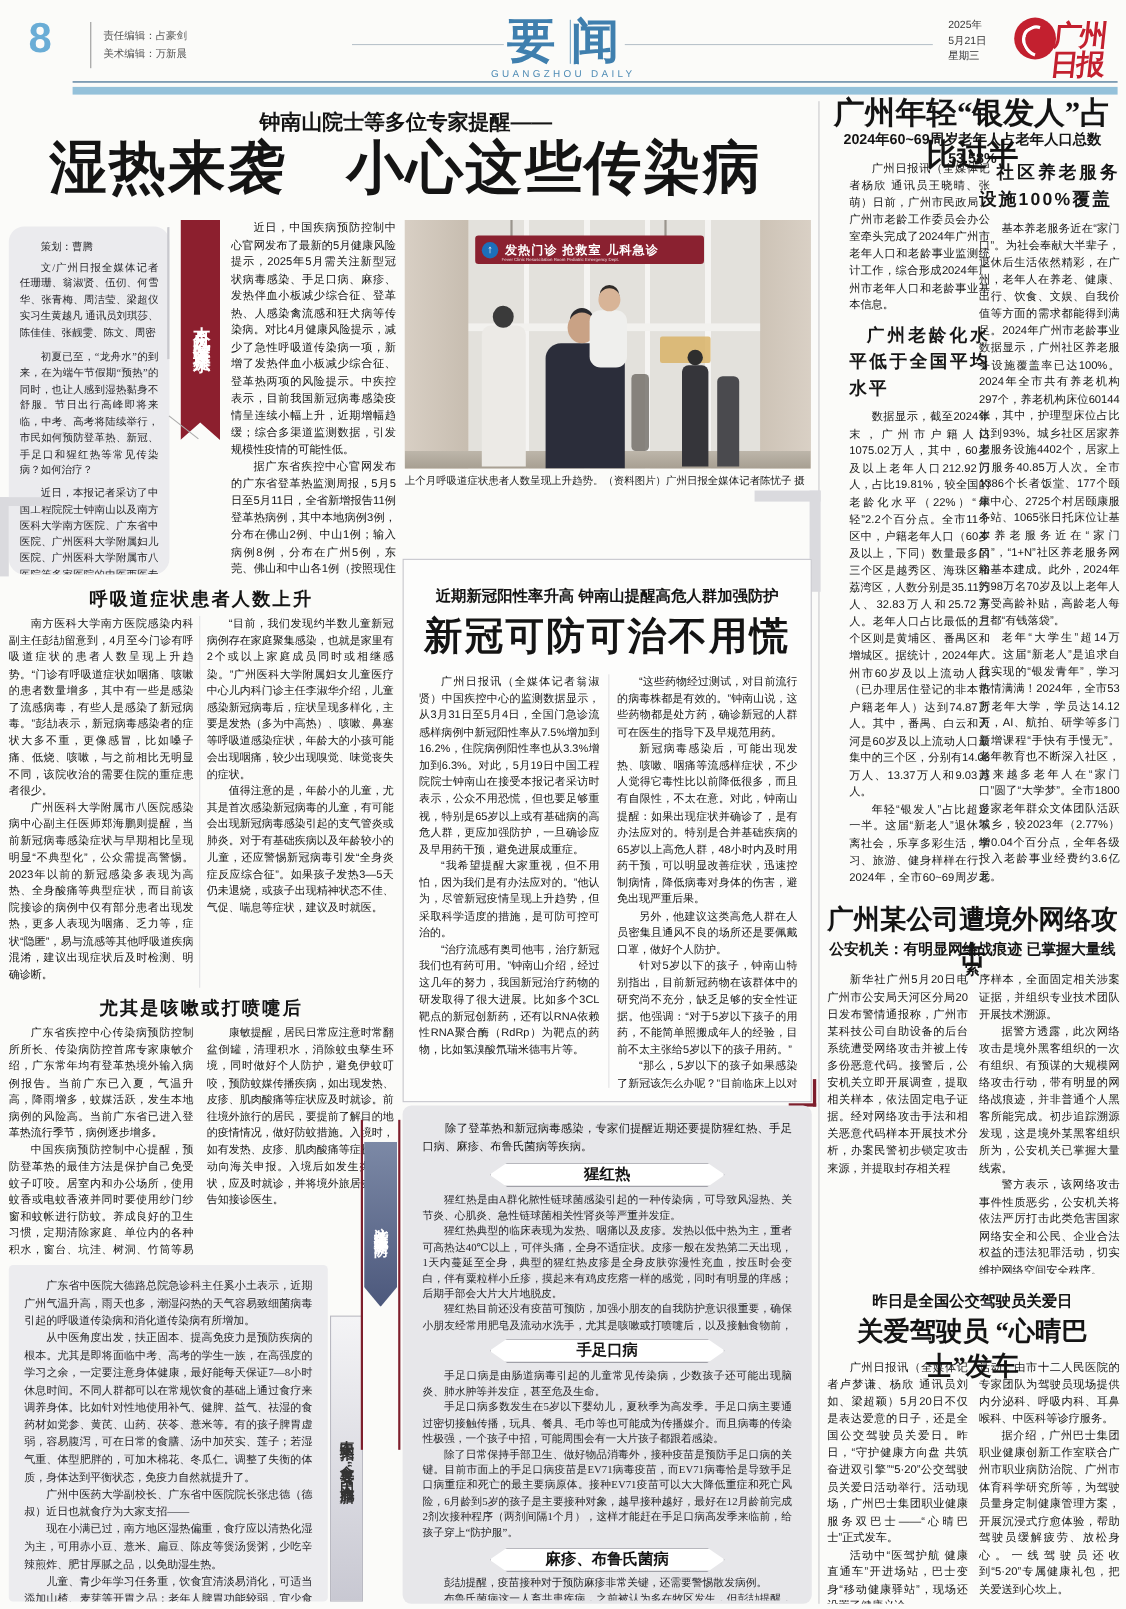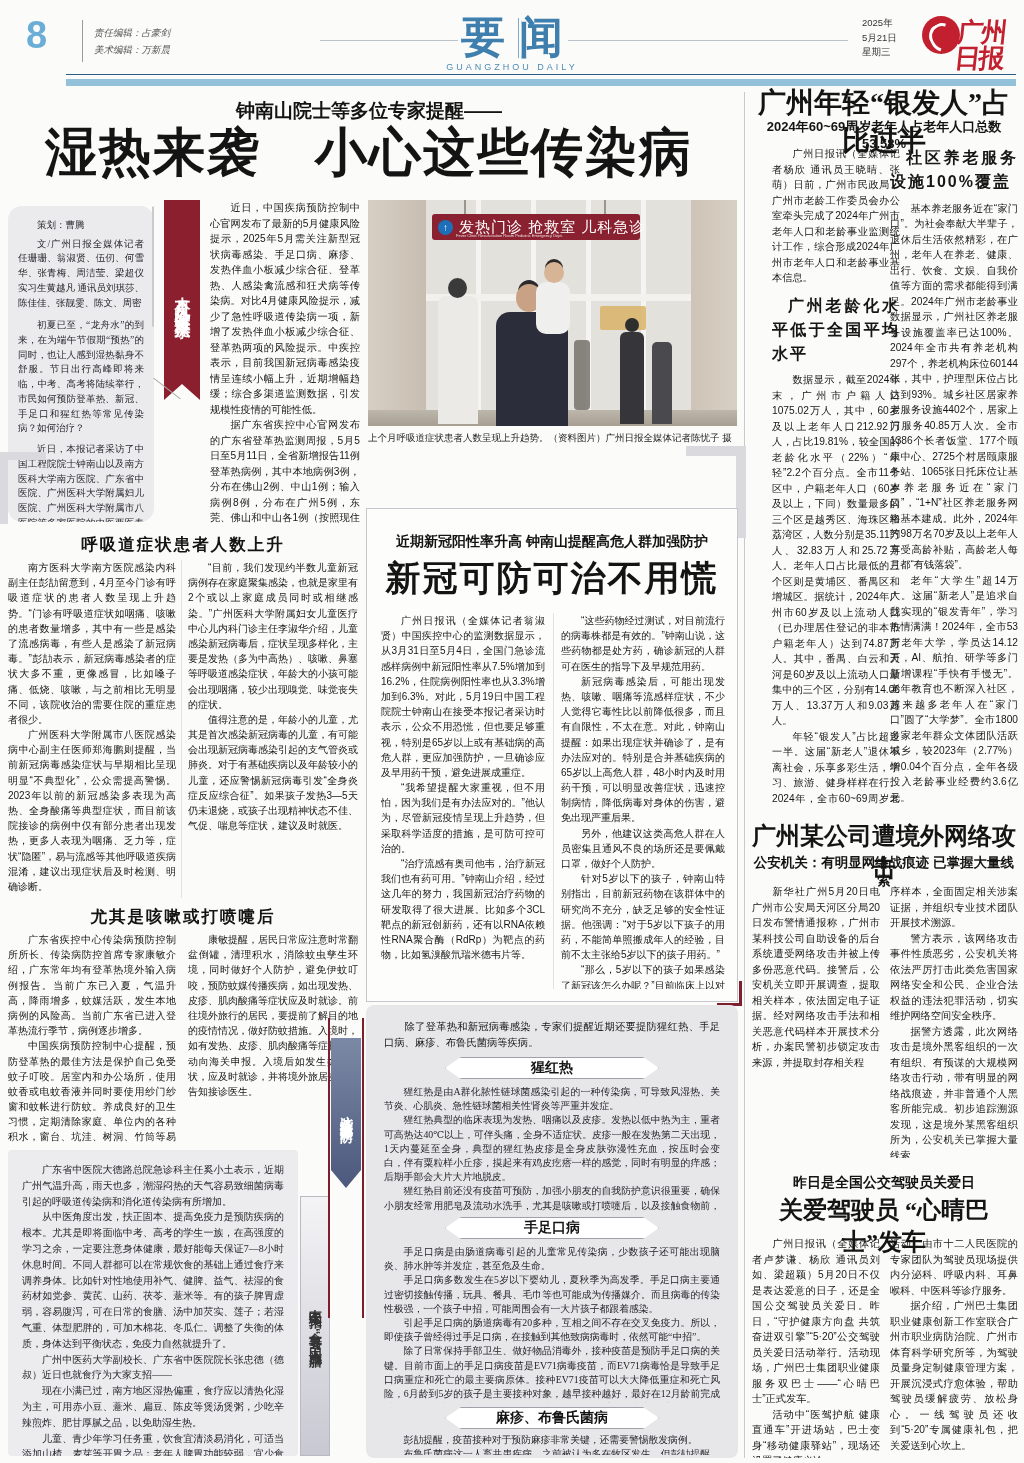--- a/index.html
+++ b/index.html
@@ -19,21 +19,21 @@
           clip-path:polygon(16px 0,calc(100% - 16px) 0,100% 50%,calc(100% - 16px) 100%,16px 100%,0 50%);
           box-shadow:0 0 0 1px #a0a0a8 inset;font-weight:700;font-size:14px;display:flex;align-items:center;justify-content:center;}
   .corner{position:absolute;}
 </style>
 </head>
 <body>
 
 <div class="abs" style="left:0;top:0;width:1024px;height:92px;">
   <div class="abs" style="left:26px;top:14px;font-size:38px;font-weight:700;color:#6aadd6;">8</div>
   <div class="abs" style="left:82px;top:20px;width:1px;height:42px;background:#9a9a9a;"></div>
-  <div class="abs" style="left:94px;top:24px;font-size:9.5px;color:#555;line-height:1.8;font-style:italic;">
+  <div class="abs" style="left:94px;top:24px;font-size:9.5px;color:#555;line-height:1.8;">
     <div>责任编辑：占豪剑</div>
     <div>美术编辑：万新晨</div>
   </div>
   <div class="abs hrline" style="left:320px;top:40px;width:138px;height:1px;background:#b9c3cb;"></div>
   <div class="abs hrline" style="left:568px;top:40px;width:280px;height:1px;background:#b9c3cb;"></div>
   <div class="abs serif" style="left:0;top:8px;width:1024px;text-align:center;font-size:44px;font-weight:700;color:#3f7fae;letter-spacing:14px;text-indent:14px;">要闻</div>
   <div class="abs" style="left:518px;top:18px;width:1px;height:40px;background:#7fa9c6;"></div>
   <div class="abs" style="left:0;top:62px;width:1024px;text-align:center;font-size:9px;letter-spacing:3px;color:#4f8cb5;">GUANGZHOU DAILY</div>
   <div class="abs" style="left:862px;top:16px;width:56px;font-size:9.5px;color:#333;line-height:1.55;">
     <div>2025年</div>
@@ -74,21 +74,21 @@
 <div class="abs" style="left:368px;top:200px;width:369px;height:226px;background:#cfc5b8;overflow:hidden;">
   <div class="abs" style="left:0;top:0;width:58px;height:226px;background:linear-gradient(90deg,#d8cfc4,#c7bdb0);"></div>
   <div class="abs" style="right:0;top:0;width:46px;height:226px;background:linear-gradient(90deg,#cdc3b6,#d9d0c5);"></div>
   <div class="abs" style="left:58px;top:0;width:265px;height:226px;background:repeating-linear-gradient(90deg,#e3e1dc 0 50px,#f5f4f2 50px 55px);"></div>
   <div class="abs" style="left:58px;top:94px;width:265px;height:7px;background:#f2f1ee;"></div>
   <div class="abs" style="left:0;bottom:0;width:369px;height:16px;background:linear-gradient(#bdb6aa,#a79f92);"></div>
   <div class="abs" style="left:96px;top:0;width:2px;height:16px;background:#9a958d;"></div>
   <div class="abs" style="left:236px;top:0;width:2px;height:16px;background:#9a958d;"></div>
   <div class="abs" style="left:64px;top:14px;width:208px;height:26px;background:#8a2130;border-radius:3px;display:flex;align-items:center;padding:0 6px;box-sizing:border-box;">
     <span class="ctr" style="width:15px;height:15px;border-radius:50%;background:#1d6fba;color:#fff;font-size:10px;flex:0 0 auto;">↑</span>
-    <span style="color:#fff;font-size:15px;font-weight:400;margin-left:6px;white-space:nowrap;letter-spacing:1px;text-align:right;">发热门诊  抢救室  儿科急诊</span>
+    <span style="color:#fff;font-size:11px;font-weight:700;margin-left:6px;white-space:nowrap;letter-spacing:1px;text-align:right;">发热门诊  抢救室  儿科急诊</span>
   </div>
   <div class="abs" style="left:88px;top:33px;width:184px;font-size:4px;color:rgba(255,255,255,0.85);white-space:nowrap;overflow:hidden;">Fever Clinic   Resuscitation Room   Pediatric Emergency Dept.</div>
   <div class="abs" style="left:232px;top:106px;width:46px;height:24px;background:#d9b367;opacity:.85;border-radius:2px;"></div>
   <div class="abs" style="left:70px;top:96px;width:40px;height:128px;background:#eceae6;border-radius:8px 8px 0 0;"></div>
   <div class="abs" style="left:80px;top:78px;width:19px;height:20px;border-radius:50%;background:#3a3a3a;"></div>
   <div class="abs" style="left:128px;top:112px;width:72px;height:114px;background:#2b2d3a;border-radius:14px 14px 0 0;"></div>
   <div class="abs" style="left:148px;top:84px;width:26px;height:28px;border-radius:50%;background:#c9a285;box-shadow:0 -6px 0 -2px #2a2a2e;"></div>
   <div class="abs" style="left:168px;top:82px;width:34px;height:52px;background:#efefed;border-radius:10px;"></div>
   <div class="abs" style="left:176px;top:62px;width:20px;height:21px;border-radius:50%;background:#d8b497;box-shadow:0 -4px 0 -1px #2e2a28;"></div>
   <div class="abs" style="left:252px;top:132px;width:24px;height:92px;background:#35353a;border-radius:6px 6px 0 0;"></div>
@@ -165,21 +165,20 @@
     <p>猩红热是由A群化脓性链球菌感染引起的一种传染病，可导致风湿热、关节炎、心肌炎、急性链球菌相关性肾炎等严重并发症。</p>
     <p>猩红热典型的临床表现为发热、咽痛以及皮疹。发热以低中热为主，重者可高热达40℃以上，可伴头痛，全身不适症状。皮疹一般在发热第二天出现，1天内蔓延至全身，典型的猩红热皮疹是全身皮肤弥漫性充血，按压时会变白，伴有粟粒样小丘疹，摸起来有鸡皮疙瘩一样的感觉，同时有明显的痒感；后期手部会大片大片地脱皮。</p>
     <p>猩红热目前还没有疫苗可预防，加强小朋友的自我防护意识很重要，确保小朋友经常用肥皂及流动水洗手，尤其是咳嗽或打喷嚏后，以及接触食物前，是预防猩红热感染传播的最好办法。</p>
   </div>
   <div class="banner" style="top:212px;">
     <span>手足口病</span>
   </div>
   <div class="col kai" style="left:18px;top:240px;width:336px;height:158px;font-size:9.8px;line-height:1.45;">
     <p>手足口病是由肠道病毒引起的儿童常见传染病，少数孩子还可能出现脑炎、肺水肿等并发症，甚至危及生命。</p>
     <p>手足口病多数发生在5岁以下婴幼儿，夏秋季为高发季。手足口病主要通过密切接触传播，玩具、餐具、毛巾等也可能成为传播媒介。而且病毒的传染性极强，一个孩子中招，可能周围会有一大片孩子都跟着感染。</p>
-    <p>引起手足口病的肠道病毒有20多种，互相之间不存在交叉免疫力。所以，即使孩子曾经得过手足口病，在接触到其他致病病毒时，依然可能“中招”。</p>
     <p>除了日常保持手部卫生、做好物品消毒外，接种疫苗是预防手足口病的关键。目前市面上的手足口病疫苗是EV71病毒疫苗，而EV71病毒恰是导致手足口病重症和死亡的最主要病原体。接种EV71疫苗可以大大降低重症和死亡风险，6月龄到5岁的孩子是主要接种对象，越早接种越好，最好在12月龄前完成2剂次接种程序（两剂间隔1个月），这样才能赶在手足口病高发季来临前，给孩子穿上“防护服”。</p>
   </div>
   <div class="banner" style="top:402px;text-align:center;">
     <span>麻疹、布鲁氏菌病</span>
   </div>
   <div class="col kai" style="left:18px;top:428px;width:336px;height:22px;font-size:9.8px;line-height:1.45;">
     <p>彭劼提醒，疫苗接种对于预防麻疹非常关键，还需要警惕散发病例。</p>
     <p>布鲁氏菌病这一人畜共患疾病，之前被认为多在牧区发生，但彭劼提醒，随着广东地区一年四季牛羊肉、乳制品的饮食流行，医院不时有收治病例，呼吁从牛羊畜养、宰杀、加工、乳制品生产等多方提防，共同防控疾病的发生。</p>
   </div>
 </div>
@@ -198,22 +197,22 @@
   <p>老年“大学生”超14万人。这届“新老人”是追求自我实现的“银发青年”，学习热情满满！2024年，全市53所老年大学，学员达14.12万，AI、航拍、研学等多门新增课程“手快有手慢无”。老年教育也不断深入社区，越来越多老年人在“家门口”圆了“大学梦”。全市1800多家老年群众文体团队活跃城乡，较2023年（2.77%）增0.04个百分点，全年各级投入老龄事业经费约3.6亿元。</p>
 </div>
 
 <div class="abs serif" style="left:750px;top:820px;width:268px;text-align:center;font-size:24px;font-weight:900;">广州某公司遭境外网络攻击</div>
 <div class="abs" style="left:750px;top:854px;width:268px;text-align:center;font-size:13.5px;font-weight:700;">公安机关：有明显网络战痕迹  已掌握大量线索</div>
 <div class="col" style="left:752px;top:884px;width:128px;height:274px;font-size:10.2px;">
   <p>新华社广州5月20日电 广州市公安局天河区分局20日发布警情通报称，广州市某科技公司自助设备的后台系统遭受网络攻击并被上传多份恶意代码。接警后，公安机关立即开展调查，提取相关样本，依法固定电子证据。经对网络攻击手法和相关恶意代码样本开展技术分析，办案民警初步锁定攻击来源，并提取封存相关程</p>
 </div>
 <div class="col" style="left:890px;top:884px;width:128px;height:274px;font-size:10.2px;">
   <p class="noind">序样本，全面固定相关涉案证据，并组织专业技术团队开展技术溯源。</p>
+  <p>据警方透露，此次网络攻击是境外黑客组织的一次有组织、有预谋的大规模网络攻击行动，带有明显的网络战痕迹，并非普通个人黑客所能完成。初步追踪溯源发现，这是境外某黑客组织所为，公安机关已掌握大量线索。</p>
   <p>警方表示，该网络攻击事件性质恶劣，公安机关将依法严厉打击此类危害国家网络安全和公民、企业合法权益的违法犯罪活动，切实维护网络空间安全秩序。</p>
-  <p>据警方透露，此次网络攻击是境外黑客组织的一次有组织、有预谋的大规模网络攻击行动，带有明显的网络战痕迹，并非普通个人黑客所能完成。初步追踪溯源发现，这是境外某黑客组织所为，公安机关已掌握大量线索。</p>
 </div>
 
 <div class="abs" style="left:750px;top:1174px;width:268px;text-align:center;font-size:14px;font-weight:700;">昨日是全国公交驾驶员关爱日</div>
 <div class="abs serif" style="left:750px;top:1194px;width:268px;text-align:center;font-size:24px;font-weight:900;">关爱驾驶员 “心晴巴士”发车</div>
 <div class="col" style="left:752px;top:1236px;width:128px;height:222px;font-size:10.2px;">
   <p>广州日报讯（全媒体记者卢梦谦、杨欣 通讯员刘如、梁超颖）5月20日不仅是表达爱意的日子，还是全国公交驾驶员关爱日。昨日，“守护健康方向盘 共筑奋进双引擎”“5·20”公交驾驶员关爱日活动举行。活动现场，广州巴士集团职业健康服务双巴士——“心晴巴士”正式发车。</p>
   <p>活动中“医驾护航 健康直通车”开进场站，巴士变身“移动健康驿站”，现场还设置了健康义诊</p>
 </div>
 <div class="col" style="left:890px;top:1236px;width:128px;height:222px;font-size:10.2px;">
   <p class="noind">活动，由市十二人民医院的专家团队为驾驶员现场提供内分泌科、呼吸内科、耳鼻喉科、中医科等诊疗服务。</p>

